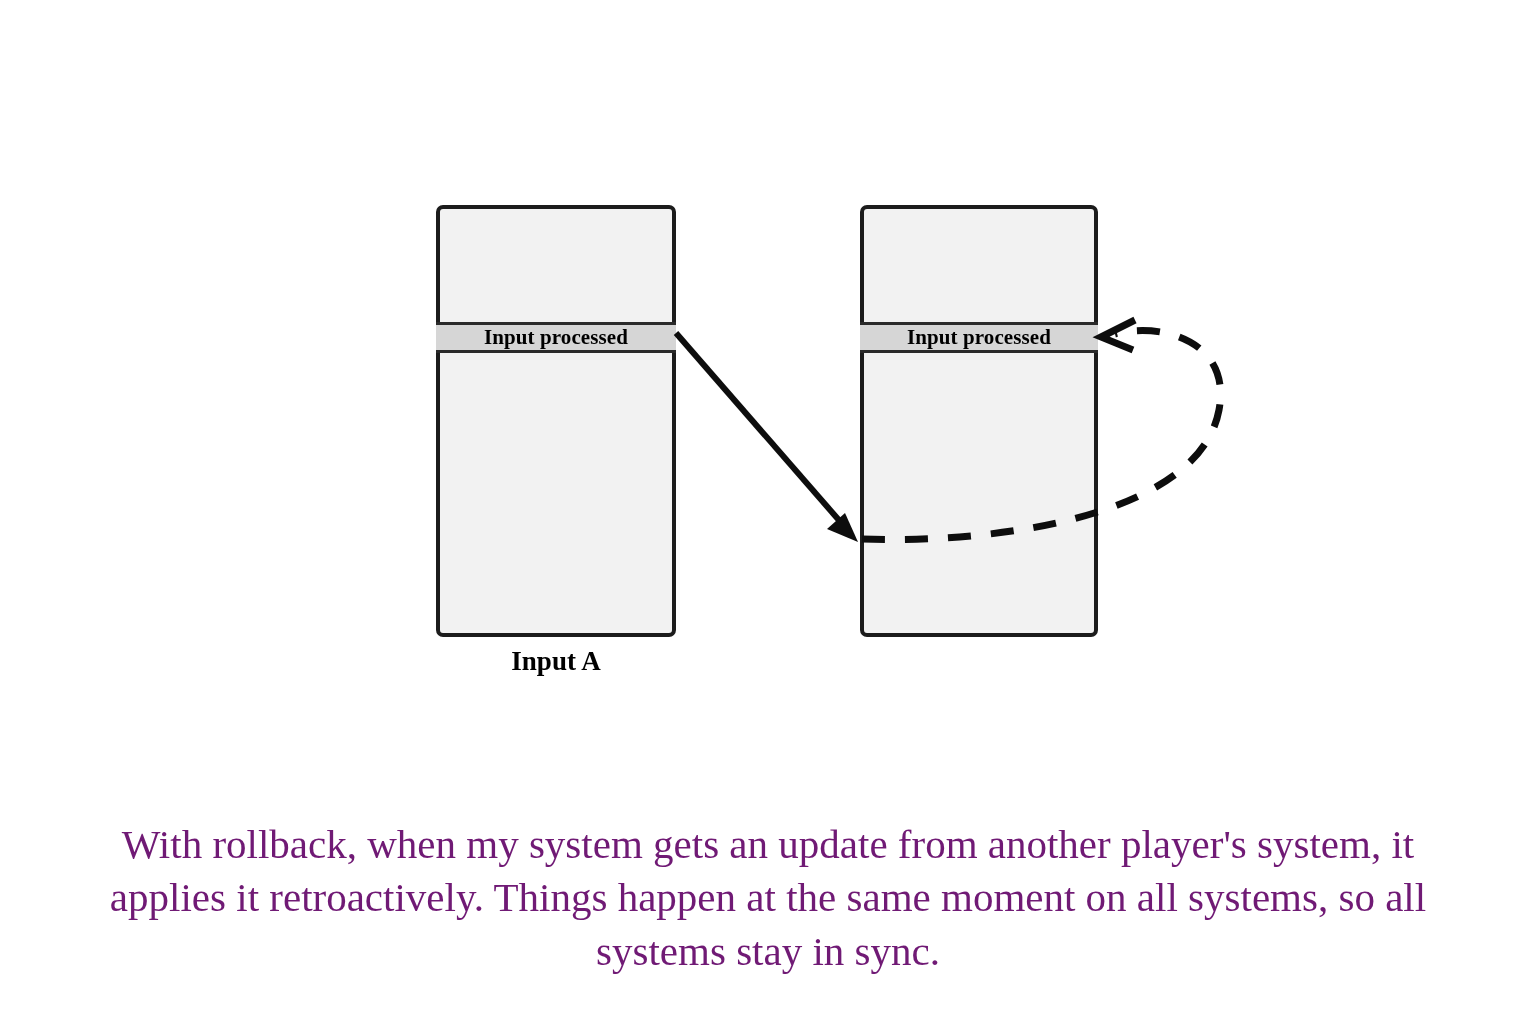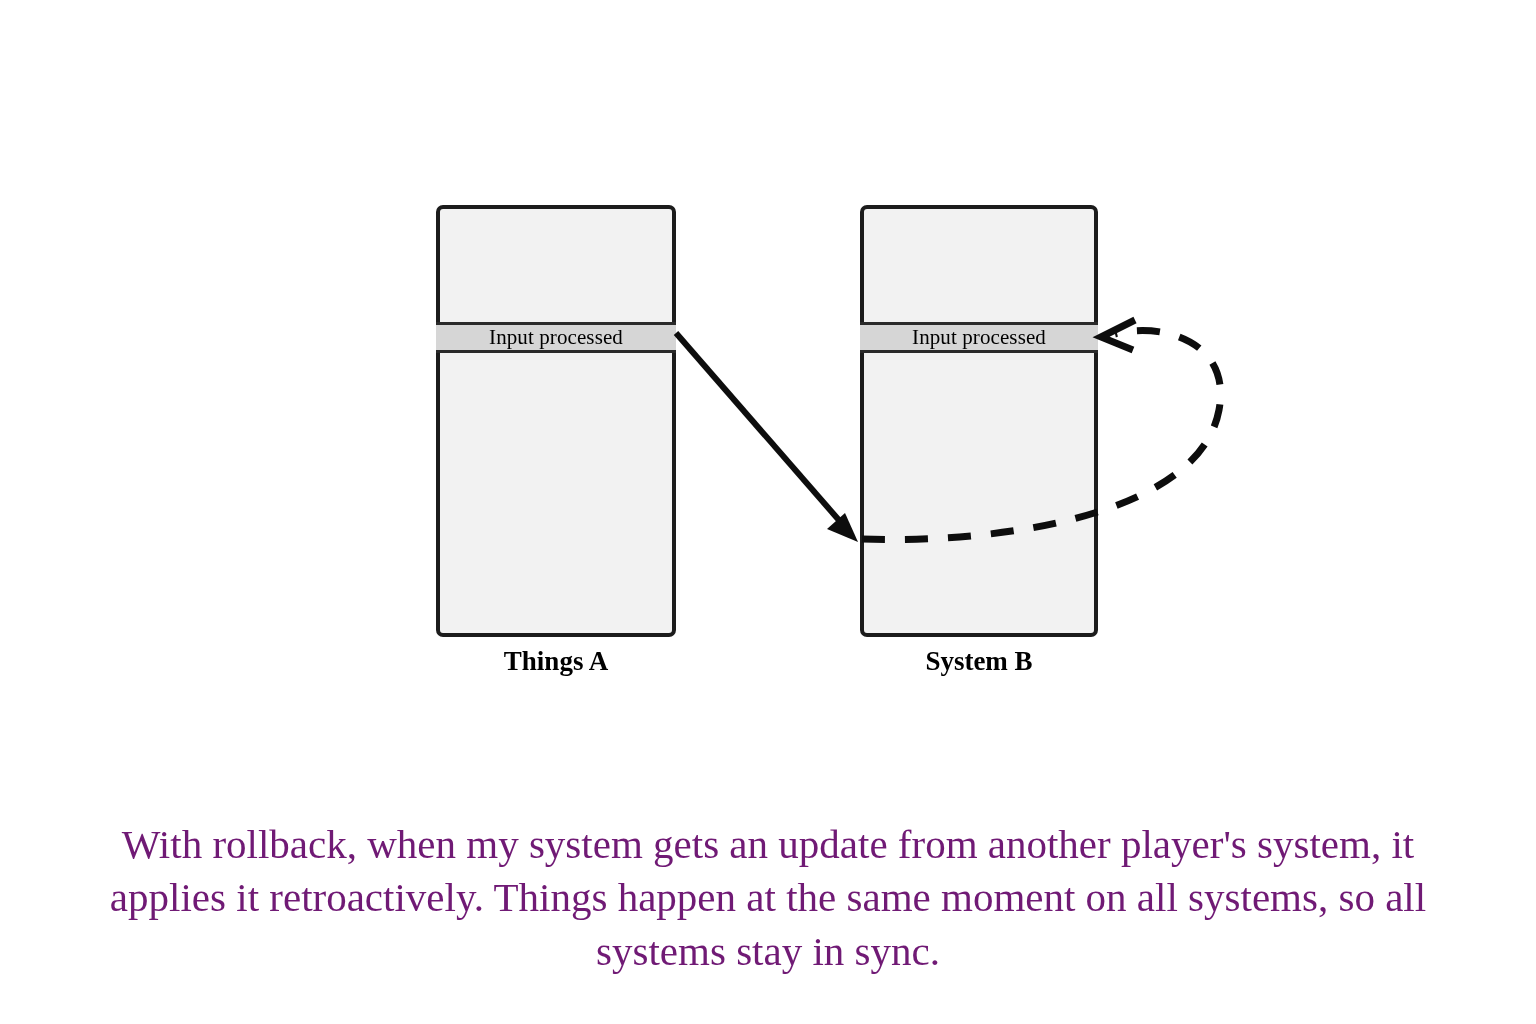--- a/index.html
+++ b/index.html
@@ -37,21 +37,21 @@
   
   .event-band {
     position: absolute;
     box-sizing: border-box;
     background: #d6d6d6;
     border-top: 3px solid #2a2a2a;
     border-bottom: 3px solid #2a2a2a;
     display: flex;
     align-items: center;
     justify-content: center;
-    font-weight: normal;
+    font-weight: bold;
     font-size: 21px;
     letter-spacing: 0.1px;
     line-height: 1;
     color: #000000;
     white-space: nowrap;
   }
   #band-a { left: 436px; top: 322px; width: 240px; height: 31px; }
   #band-b { left: 860px; top: 322px; width: 238px; height: 31px; }
 
   
@@ -88,25 +88,24 @@
     color: #701a75;
   }
 </style>
 </head>
 <body>
 
 <div id="stage">
 
   <div class="timeline" id="timeline-a"></div>
   <div class="event-band" id="band-a">Input processed</div>
-  <div class="system-label" id="label-a">Things A</div>
+  <div class="system-label" id="label-a">Input A</div>
 
   <div class="timeline" id="timeline-b"></div>
   <div class="event-band" id="band-b">Input processed</div>
-  <div class="system-label" id="label-b">System B</div>
 
   <svg id="arrow-layer" viewBox="0 0 1536 1024">
 
     <g>
       <line x1="676" y1="333" x2="851" y2="534" stroke="#0d0d0d" stroke-width="6" stroke-linecap="butt"></line>
       <polygon points="858,542 827,529 845,513" fill="#0d0d0d"></polygon>
     </g>
 
     <g>
       <path d="M 862 539 C 1010 544 1200 512 1219 410 C 1232 340 1160 322 1115 334" fill="none" stroke="#0d0d0d" stroke-width="7" stroke-linecap="butt" stroke-dasharray="23 20"></path>

